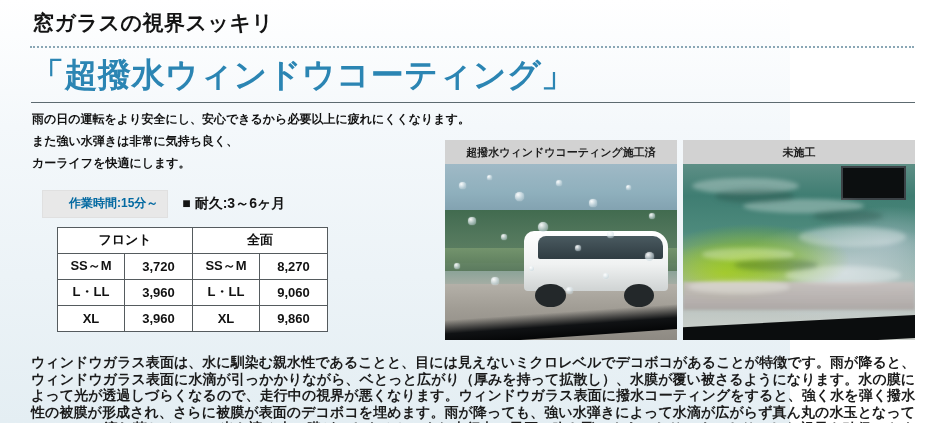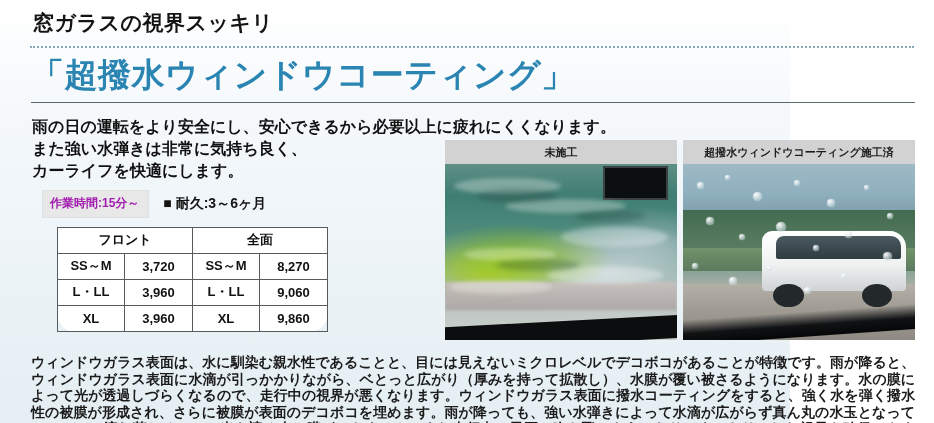--- a/index.html
+++ b/index.html
@@ -58,62 +58,61 @@
     top: 102px;
     width: 884px;
     height: 0;
     border-top: 1px solid #5d6a70;
   }
 
   
   .lead {
     position: absolute;
     left: 32px;
-    top: 116px;
-    font-size: 16px;
+    top: 108px;
+    font-size: 12px;
     font-weight: bold;
     color: #111111;
     line-height: 22px;
     white-space: nowrap;
   }
   .lead div { white-space: nowrap; }
 
   
   .meta-row {
     position: absolute;
     left: 42px;
     top: 190px;
     display: flex;
     align-items: center;
     gap: 14px;
   }
   .meta-chip {
     background: #e8e8e8;
     border: 1px solid #e0e0e0;
-    color: #a21caf;
+    color: #0369a1;
     font-size: 12px;
     font-weight: bold;
-    padding: 4px 9px 5px 7px;
+    padding: 4px 9px 5px 26px;
     white-space: nowrap;
   }
   .meta-dur {
     font-size: 14px;
     font-weight: bold;
     color: #141414;
     white-space: nowrap;
   }
 
   
   .price-table {
     position: absolute;
     left: 57px;
     top: 227px;
     border-collapse: collapse;
     background: #ffffff;
-    border-radius: 19px;
   }
   .price-table td, .price-table th {
     border: 1px solid #555b5e;
     font-size: 13px;
     font-weight: bold;
     color: #111111;
     text-align: center;
     padding: 3px 0 4px 0;
     height: 18px;
   }
@@ -343,39 +342,20 @@
         <td class="col-label">XL</td>
         <td class="col-price">9,860</td>
       </tr>
     </tbody>
   </table>
 
 
   <div class="fineprint">ウィンドウガラス表面は、水に馴染む親水性であることと、目には見えないミクロレベルでデコボコがあることが特徴です。雨が降ると、ウィンドウガラス表面に水滴が引っかかりながら、ベとっと広がり（厚みを持って拡散し）、水膜が覆い被さるようになります。水の膜によって光が透過しづらくなるので、走行中の視界が悪くなります。ウィンドウガラス表面に撥水コーティングをすると、強く水を弾く撥水性の被膜が形成され、さらに被膜が表面のデコボコを埋めます。雨が降っても、強い水弾きによって水滴が広がらず真ん丸の水玉となってコロコロと流れ落ちるので、光を遮る水の膜ができません。また走行中の風圧で吹き飛ぶようになり、すっきりとした視界を確保できます。</div>
 
   <div class="photo-block">
-
-    <div class="photo-pane">
-      <div class="pane-caption">未施工</div>
-      <div class="pane-photo">
-        <div class="scene-wet"></div>
-        <div class="road-left"></div>
-        <div class="mirror-box"></div>
-        <div class="smear" style="left:4%;  top:8%;  width:46%; height:9%;"></div>
-        <div class="smear" style="left:26%; top:20%; width:52%; height:8%;"></div>
-        <div class="smear" style="left:50%; top:36%; width:46%; height:11%;"></div>
-        <div class="smear" style="left:8%;  top:48%; width:40%; height:7%;"></div>
-        <div class="smear" style="left:44%; top:58%; width:50%; height:10%;"></div>
-        <div class="smear" style="left:2%;  top:66%; width:44%; height:8%;"></div>
-        <div class="smear-d" style="left:14%; top:14%; width:34%; height:8%;"></div>
-        <div class="smear-d" style="left:56%; top:26%; width:30%; height:7%;"></div>
-        <div class="smear-d" style="left:22%; top:54%; width:36%; height:7%;"></div>
-        <div class="dash-left"></div>
-      </div>
-    </div>
 
     <div class="photo-pane">
       <div class="pane-caption">超撥水ウィンドウコーティング施工済</div>
       <div class="pane-photo">
         <div class="scene-dry"></div>
         <div class="dry-green"></div>
         <div class="dry-hedge"></div>
         <div class="dry-road"></div>
         <div class="car-body"></div>
         <div class="car-glass"></div>
@@ -396,15 +376,34 @@
         <div class="bead" style="left:4%;  top:56%; width:6px;  height:6px;"></div>
         <div class="bead" style="left:20%; top:64%; width:8px;  height:8px;"></div>
         <div class="bead" style="left:36%; top:58%; width:5px;  height:5px;"></div>
         <div class="bead" style="left:52%; top:70%; width:7px;  height:7px;"></div>
         <div class="bead" style="left:68%; top:62%; width:6px;  height:6px;"></div>
         <div class="bead" style="left:88%; top:28%; width:6px;  height:6px;"></div>
         <div class="wiper"></div>
       </div>
     </div>
 
+    <div class="photo-pane">
+      <div class="pane-caption">未施工</div>
+      <div class="pane-photo">
+        <div class="scene-wet"></div>
+        <div class="road-left"></div>
+        <div class="mirror-box"></div>
+        <div class="smear" style="left:4%;  top:8%;  width:46%; height:9%;"></div>
+        <div class="smear" style="left:26%; top:20%; width:52%; height:8%;"></div>
+        <div class="smear" style="left:50%; top:36%; width:46%; height:11%;"></div>
+        <div class="smear" style="left:8%;  top:48%; width:40%; height:7%;"></div>
+        <div class="smear" style="left:44%; top:58%; width:50%; height:10%;"></div>
+        <div class="smear" style="left:2%;  top:66%; width:44%; height:8%;"></div>
+        <div class="smear-d" style="left:14%; top:14%; width:34%; height:8%;"></div>
+        <div class="smear-d" style="left:56%; top:26%; width:30%; height:7%;"></div>
+        <div class="smear-d" style="left:22%; top:54%; width:36%; height:7%;"></div>
+        <div class="dash-left"></div>
+      </div>
+    </div>
+
   </div>
 
 </div>
 
 </body></html>

